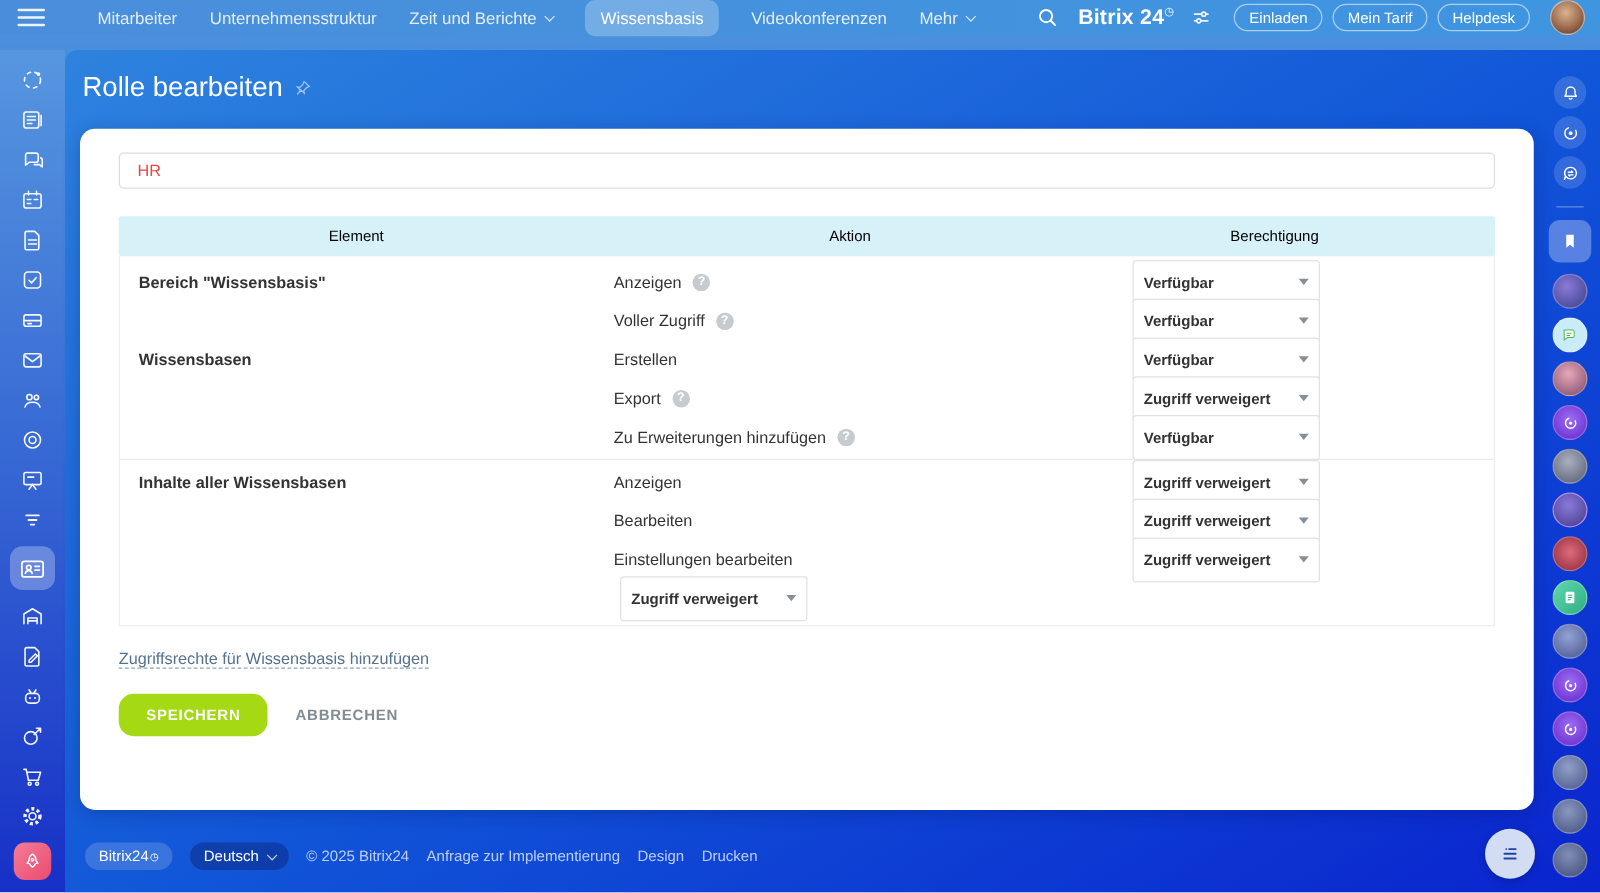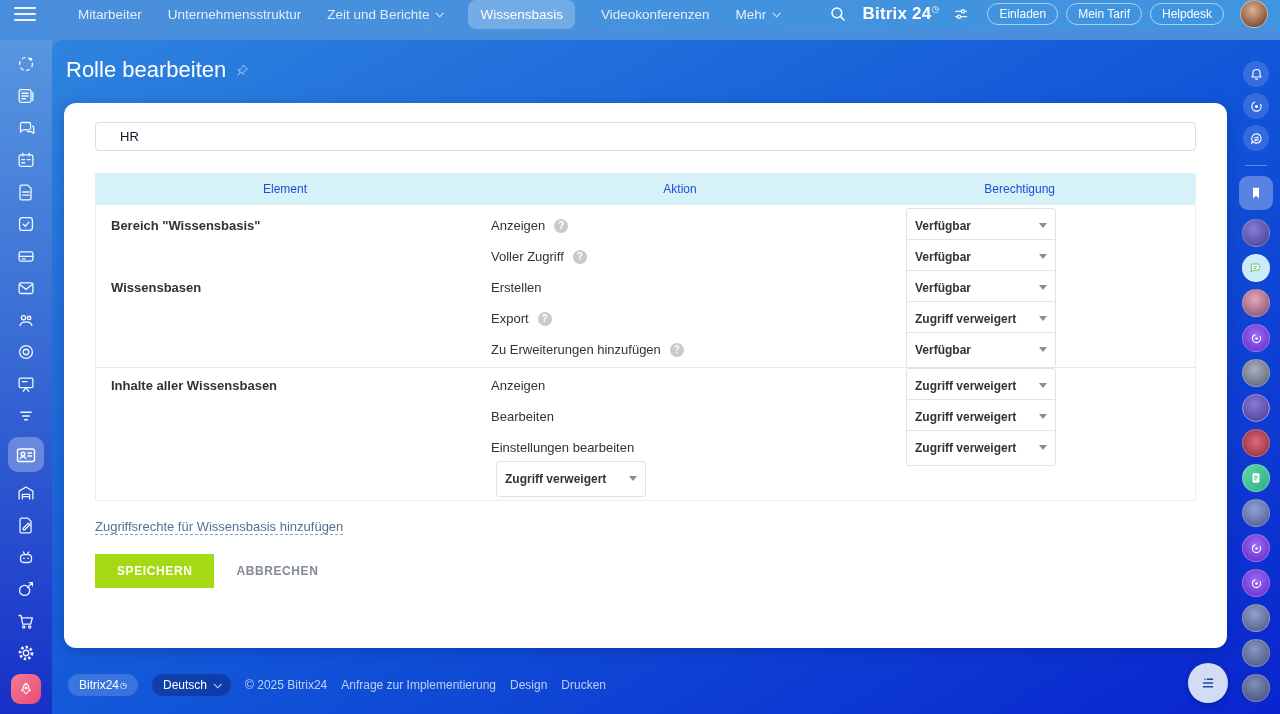--- a/index.html
+++ b/index.html
@@ -39,25 +39,25 @@
   .page-title { position:absolute; left:66px; top:57px; z-index:3; display:flex; align-items:center;
           color:#fff; font-size:22px; }
   .pin { margin-left:9px; opacity:.55; display:flex; cursor:pointer; }
 
   
   .card { position:absolute; left:64px; top:103px; width:1163px; height:545px; background:#fff;
           border-radius:12px; box-shadow:0 3px 14px rgba(2,20,90,.25); z-index:3;
           padding:14px 31px 0 31px; }
   .fld-label { font-size:11px; color:#a1a6ad; }
   .name-input { margin-top:5px; width:100%; height:29px; border:1px solid #d9dde2; border-radius:4px;
-          padding:0 24px; font-size:13px; color:#0f172a; font-family:inherit; outline:none; }
+          padding:0 14px; font-size:13px; color:#ef4444; font-family:inherit; outline:none; }
 
   .perm-table { margin-top:22px; }
   .thead { height:32px; background:#d7f1f9; border-radius:2px; display:flex; align-items:center;
-          font-size:12px; color:#1d4ed8; }
+          font-size:12px; color:#000000; }
   .th-el { width:380px; text-align:center; }
   .th-ac { width:410px; text-align:center; }
   .th-pm { width:150px; margin-left:20px; text-align:right; }
   .tbody { border:1px solid #eceef0; border-top:none; padding:5px 0 6px 0; }
   .pgroup { display:flex; }
   .pgroup.sep { border-top:1px solid #e8eaec; margin-top:2px; padding-top:2px; }
   .g-el { width:380px; padding:8px 0 0 15px; font-size:13px; font-weight:bold; color:#333; }
   .g-rows { flex:1; }
   .prow { height:31px; display:flex; align-items:center; }
   .r-action { width:410px; padding-left:15px; font-size:13px; color:#333; display:flex; align-items:center; }
@@ -66,21 +66,21 @@
   .r-perm { padding-left:20px; }
   .sel { width:150px; height:36px; border:1px solid #dfe3e6; border-radius:3px; background:#fff;
           display:flex; align-items:center; justify-content:space-between; padding:0 8px;
           font-size:12px; font-weight:bold; color:#333; cursor:pointer; }
   .caret { width:0; height:0; border-left:4px solid transparent; border-right:4px solid transparent;
           border-top:5px solid #868e96; }
 
   .add-link { display:inline-block; margin-top:18px; font-size:13px; color:#55718f;
           border-bottom:1px dashed #8ba2ba; text-decoration:none; cursor:pointer; }
   .btn-row { margin-top:19px; display:flex; align-items:center; }
-  .btn-save { background:#a4d914; color:#fff; border:none; border-radius:0; height:34px; padding:4px 22px;
+  .btn-save { background:#a4d914; color:#fff; border:none; border-radius:12px; height:34px; padding:4px 22px;
           font-size:12px; font-weight:bold; letter-spacing:.6px; cursor:pointer; font-family:inherit; }
   .btn-cancel { background:transparent; border:none; margin-left:22px; color:#828b93; font-size:12px;
           font-weight:bold; letter-spacing:.6px; cursor:pointer; font-family:inherit; }
 
   
   .footer { position:absolute; left:68px; bottom:18px; z-index:3; display:flex; align-items:center;
           gap:14px; font-size:12px; color:rgba(255,255,255,.72); }
   .f-pill { background:rgba(255,255,255,.17); color:#fff; border-radius:12px; padding:4px 11px;
           font-size:12px; cursor:pointer; display:flex; align-items:center; }
   .f-pill sup { font-size:8px; margin-left:1px; }

